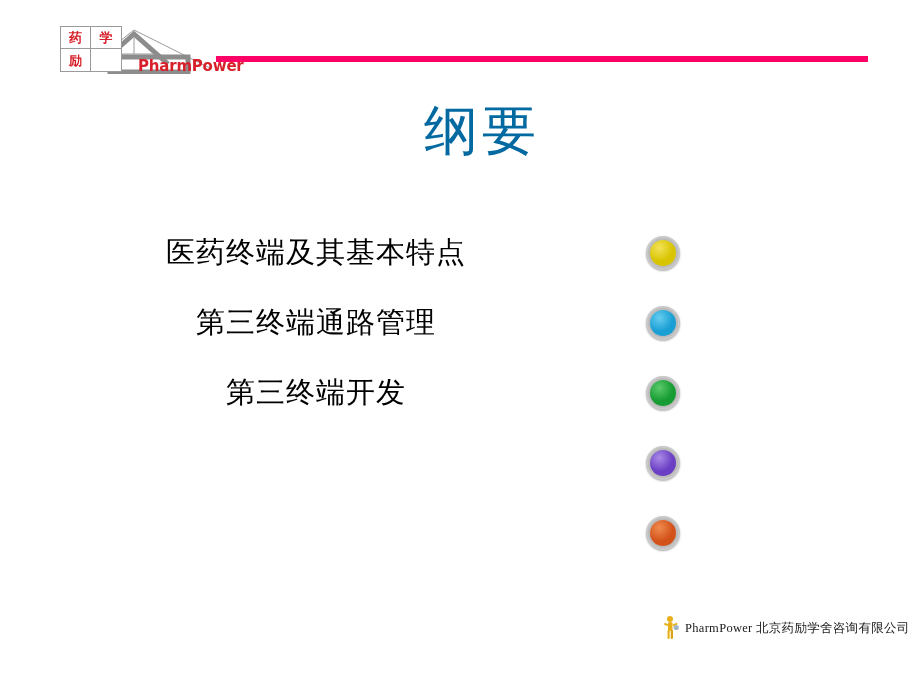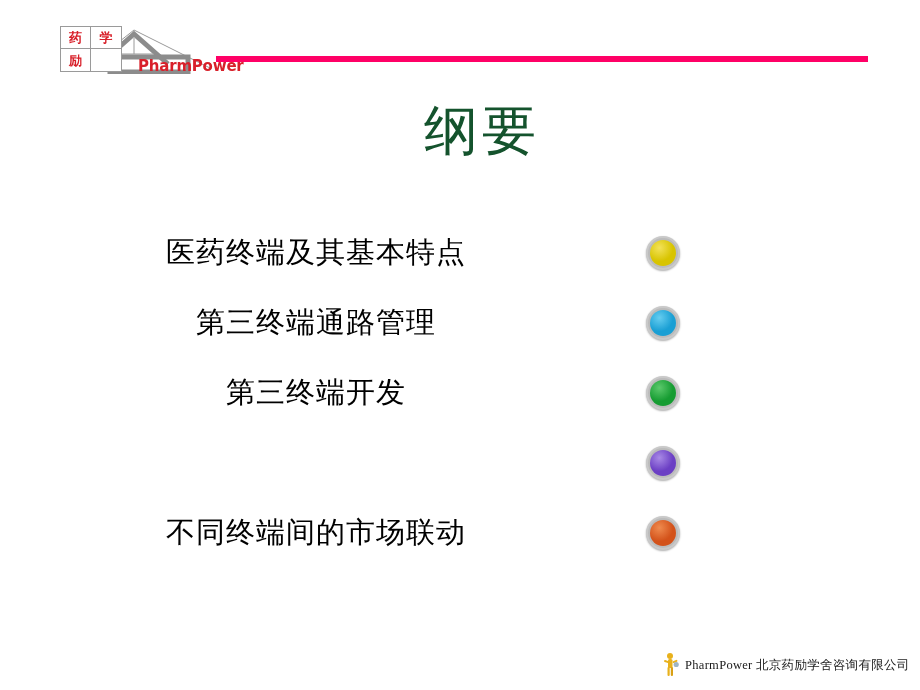--- a/index.html
+++ b/index.html
@@ -91,21 +91,21 @@
 
   
   #slide-title {
     position: absolute;
     left: 0;
     top: 104px;
     width: 920px;
     text-align: center;
     font-size: 54px;
     line-height: 1;
-    color: #14532d;
+    color: #0369a1;
     font-family: "DejaVu Serif", "Liberation Serif", serif;
     letter-spacing: 4px;
     font-weight: normal;
     padding-left: 44px;
   }
 
   
   #outline-list {
     position: absolute;
     left: 16px;
@@ -146,21 +146,21 @@
   .outline-bullet .inner {
     position: absolute;
     inset: 2px;
     border-radius: 50%;
   }
 
   
   #footer {
     position: absolute;
     left: 663px;
-    top: 652px;
+    top: 615px;
     display: flex;
     align-items: center;
     gap: 6px;
   }
   #footer-icon {
     width: 16px;
     height: 26px;
     flex: none;
   }
   #footer-text {
@@ -227,21 +227,20 @@
       </div>
     </div>
 
     <div class="outline-row">
       <div class="outline-bullet">
         <div class="inner" id="b3" style="background: radial-gradient(circle at 36% 30%, rgb(169, 138, 230) 0%, rgb(107, 63, 196) 55%, rgb(107, 63, 196) 100%);"></div>
       </div>
     </div>
 
     <div class="outline-row">
-      <div class="outline-text">不同终端间的市场联动</div>
       <div class="outline-bullet">
         <div class="inner" id="b4" style="background: radial-gradient(circle at 36% 30%, rgb(239, 139, 79) 0%, rgb(211, 82, 26) 55%, rgb(211, 82, 26) 100%);"></div>
       </div>
     </div>
 
   </div>
 
   <div id="footer">
     <svg id="footer-icon" viewBox="0 0 16 26">
       <circle cx="7" cy="4" r="3" fill="#e8b11c"></circle>

